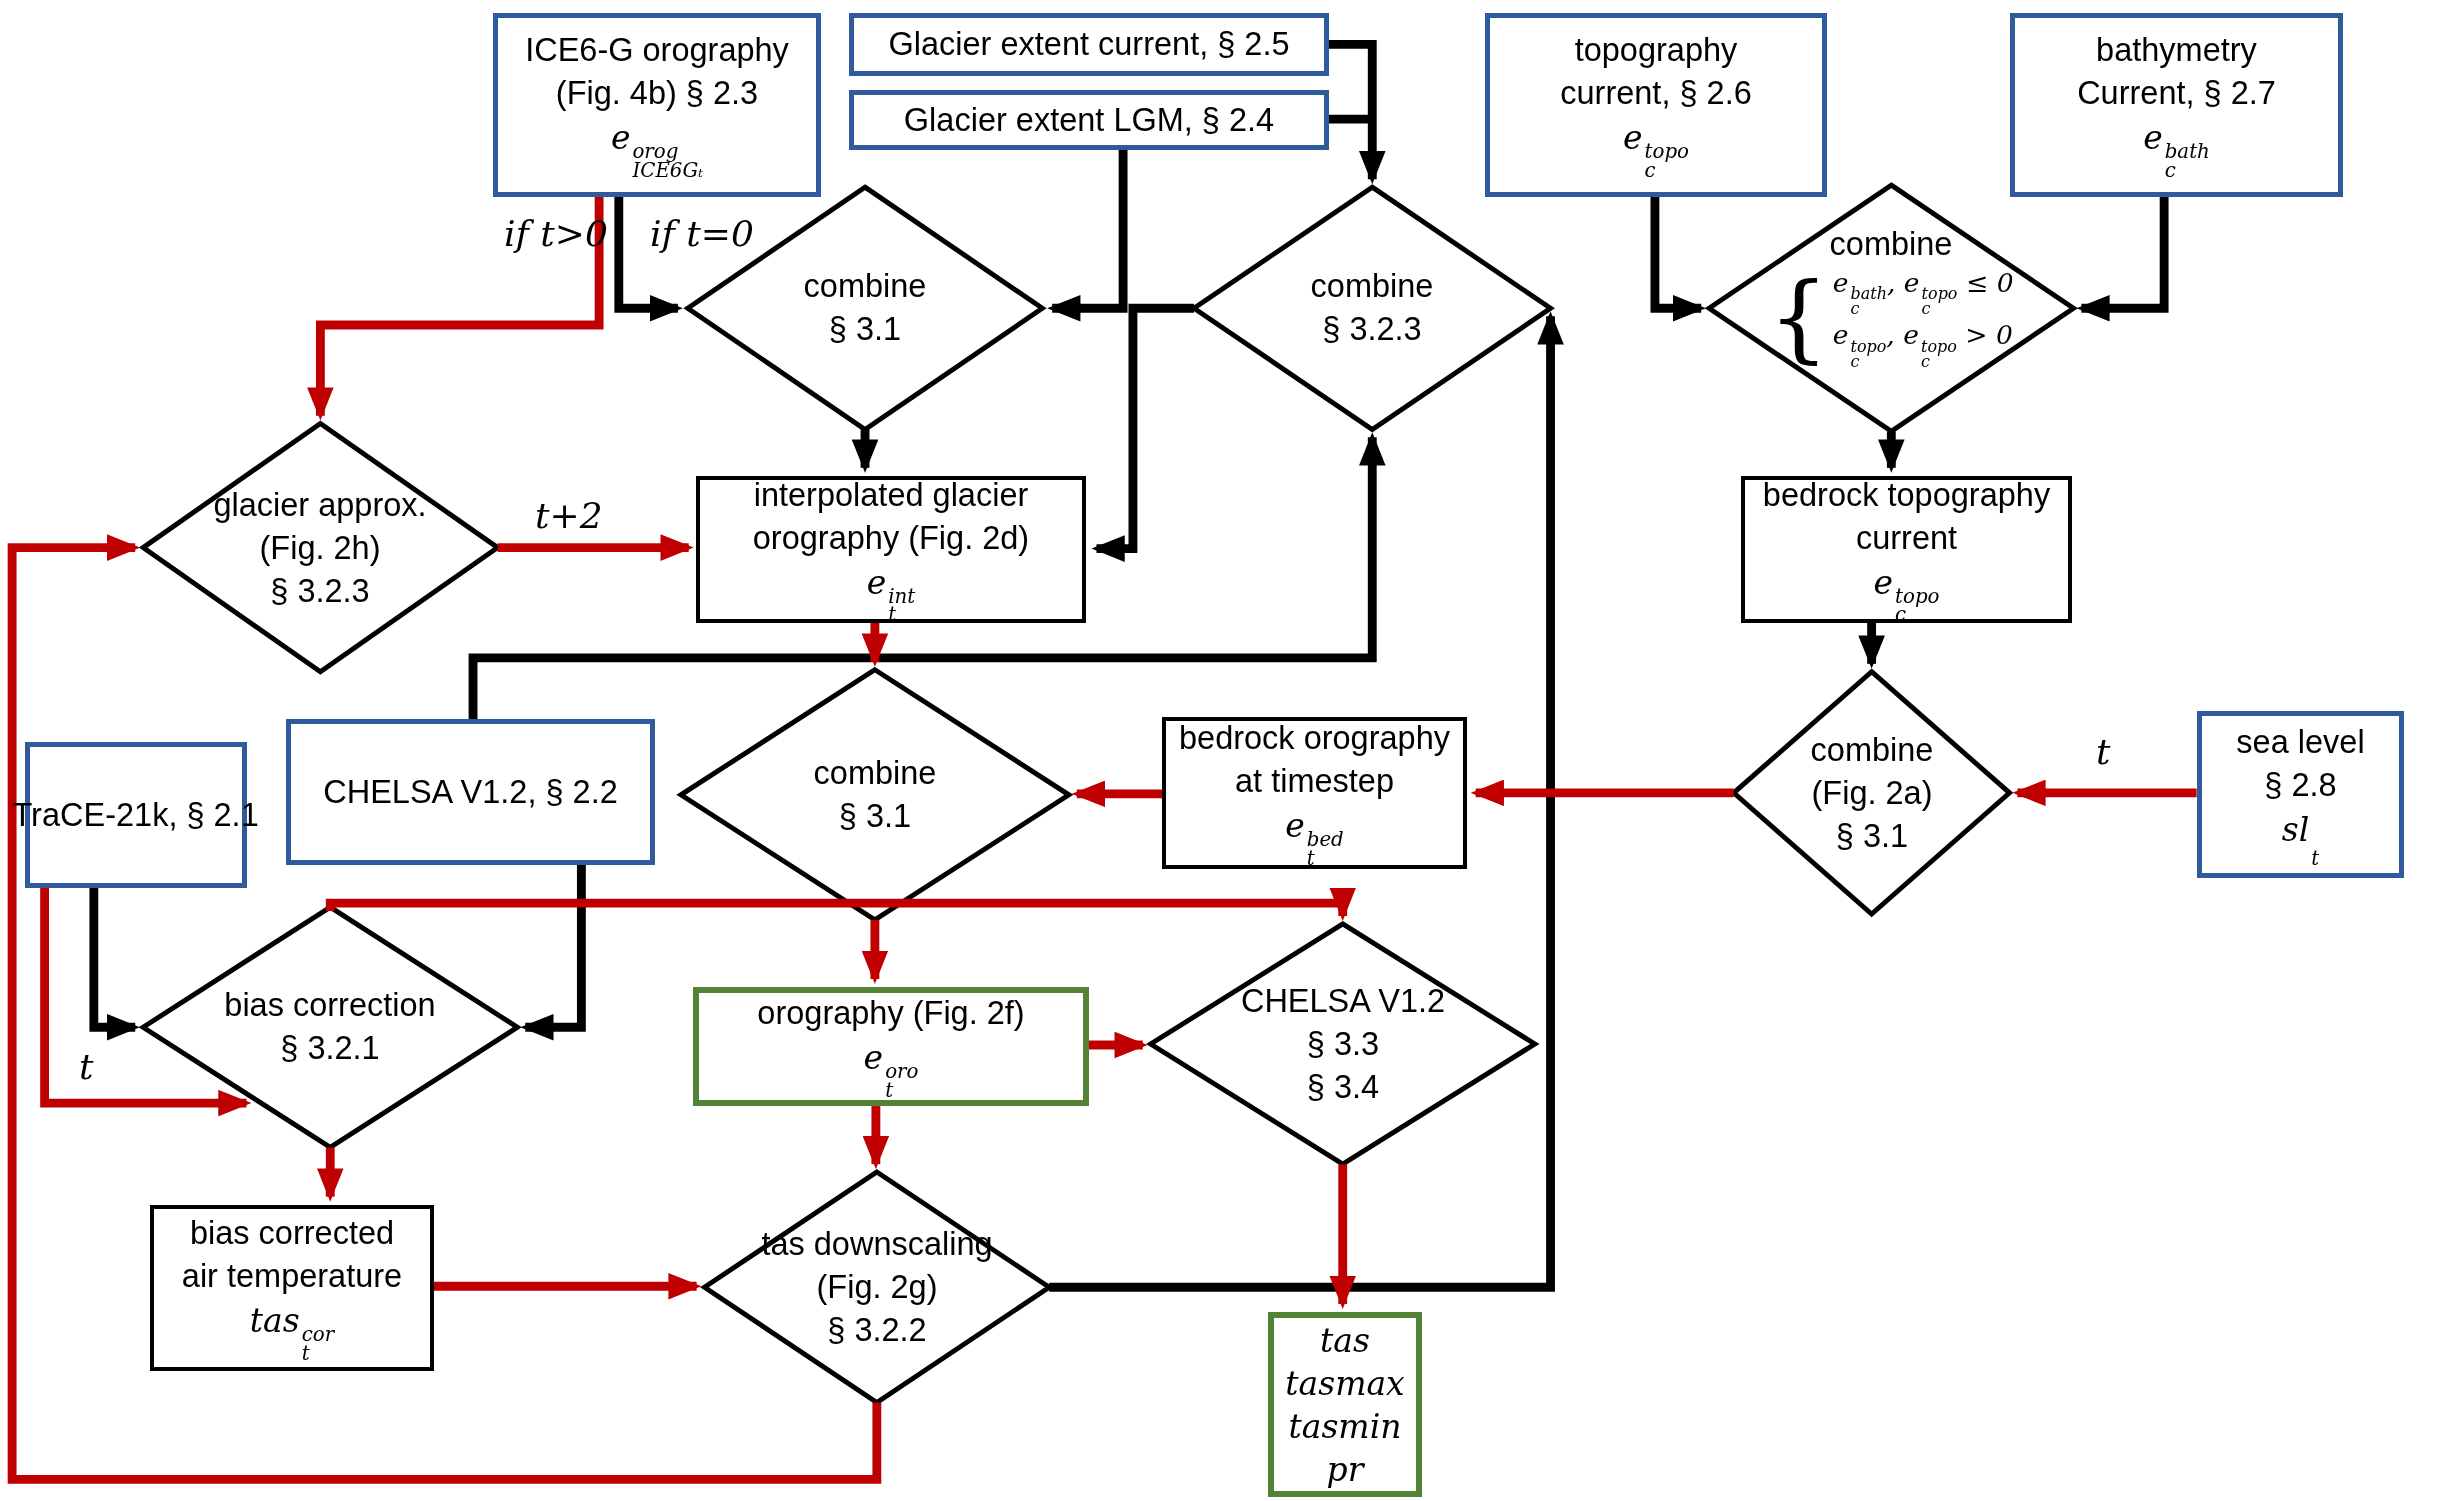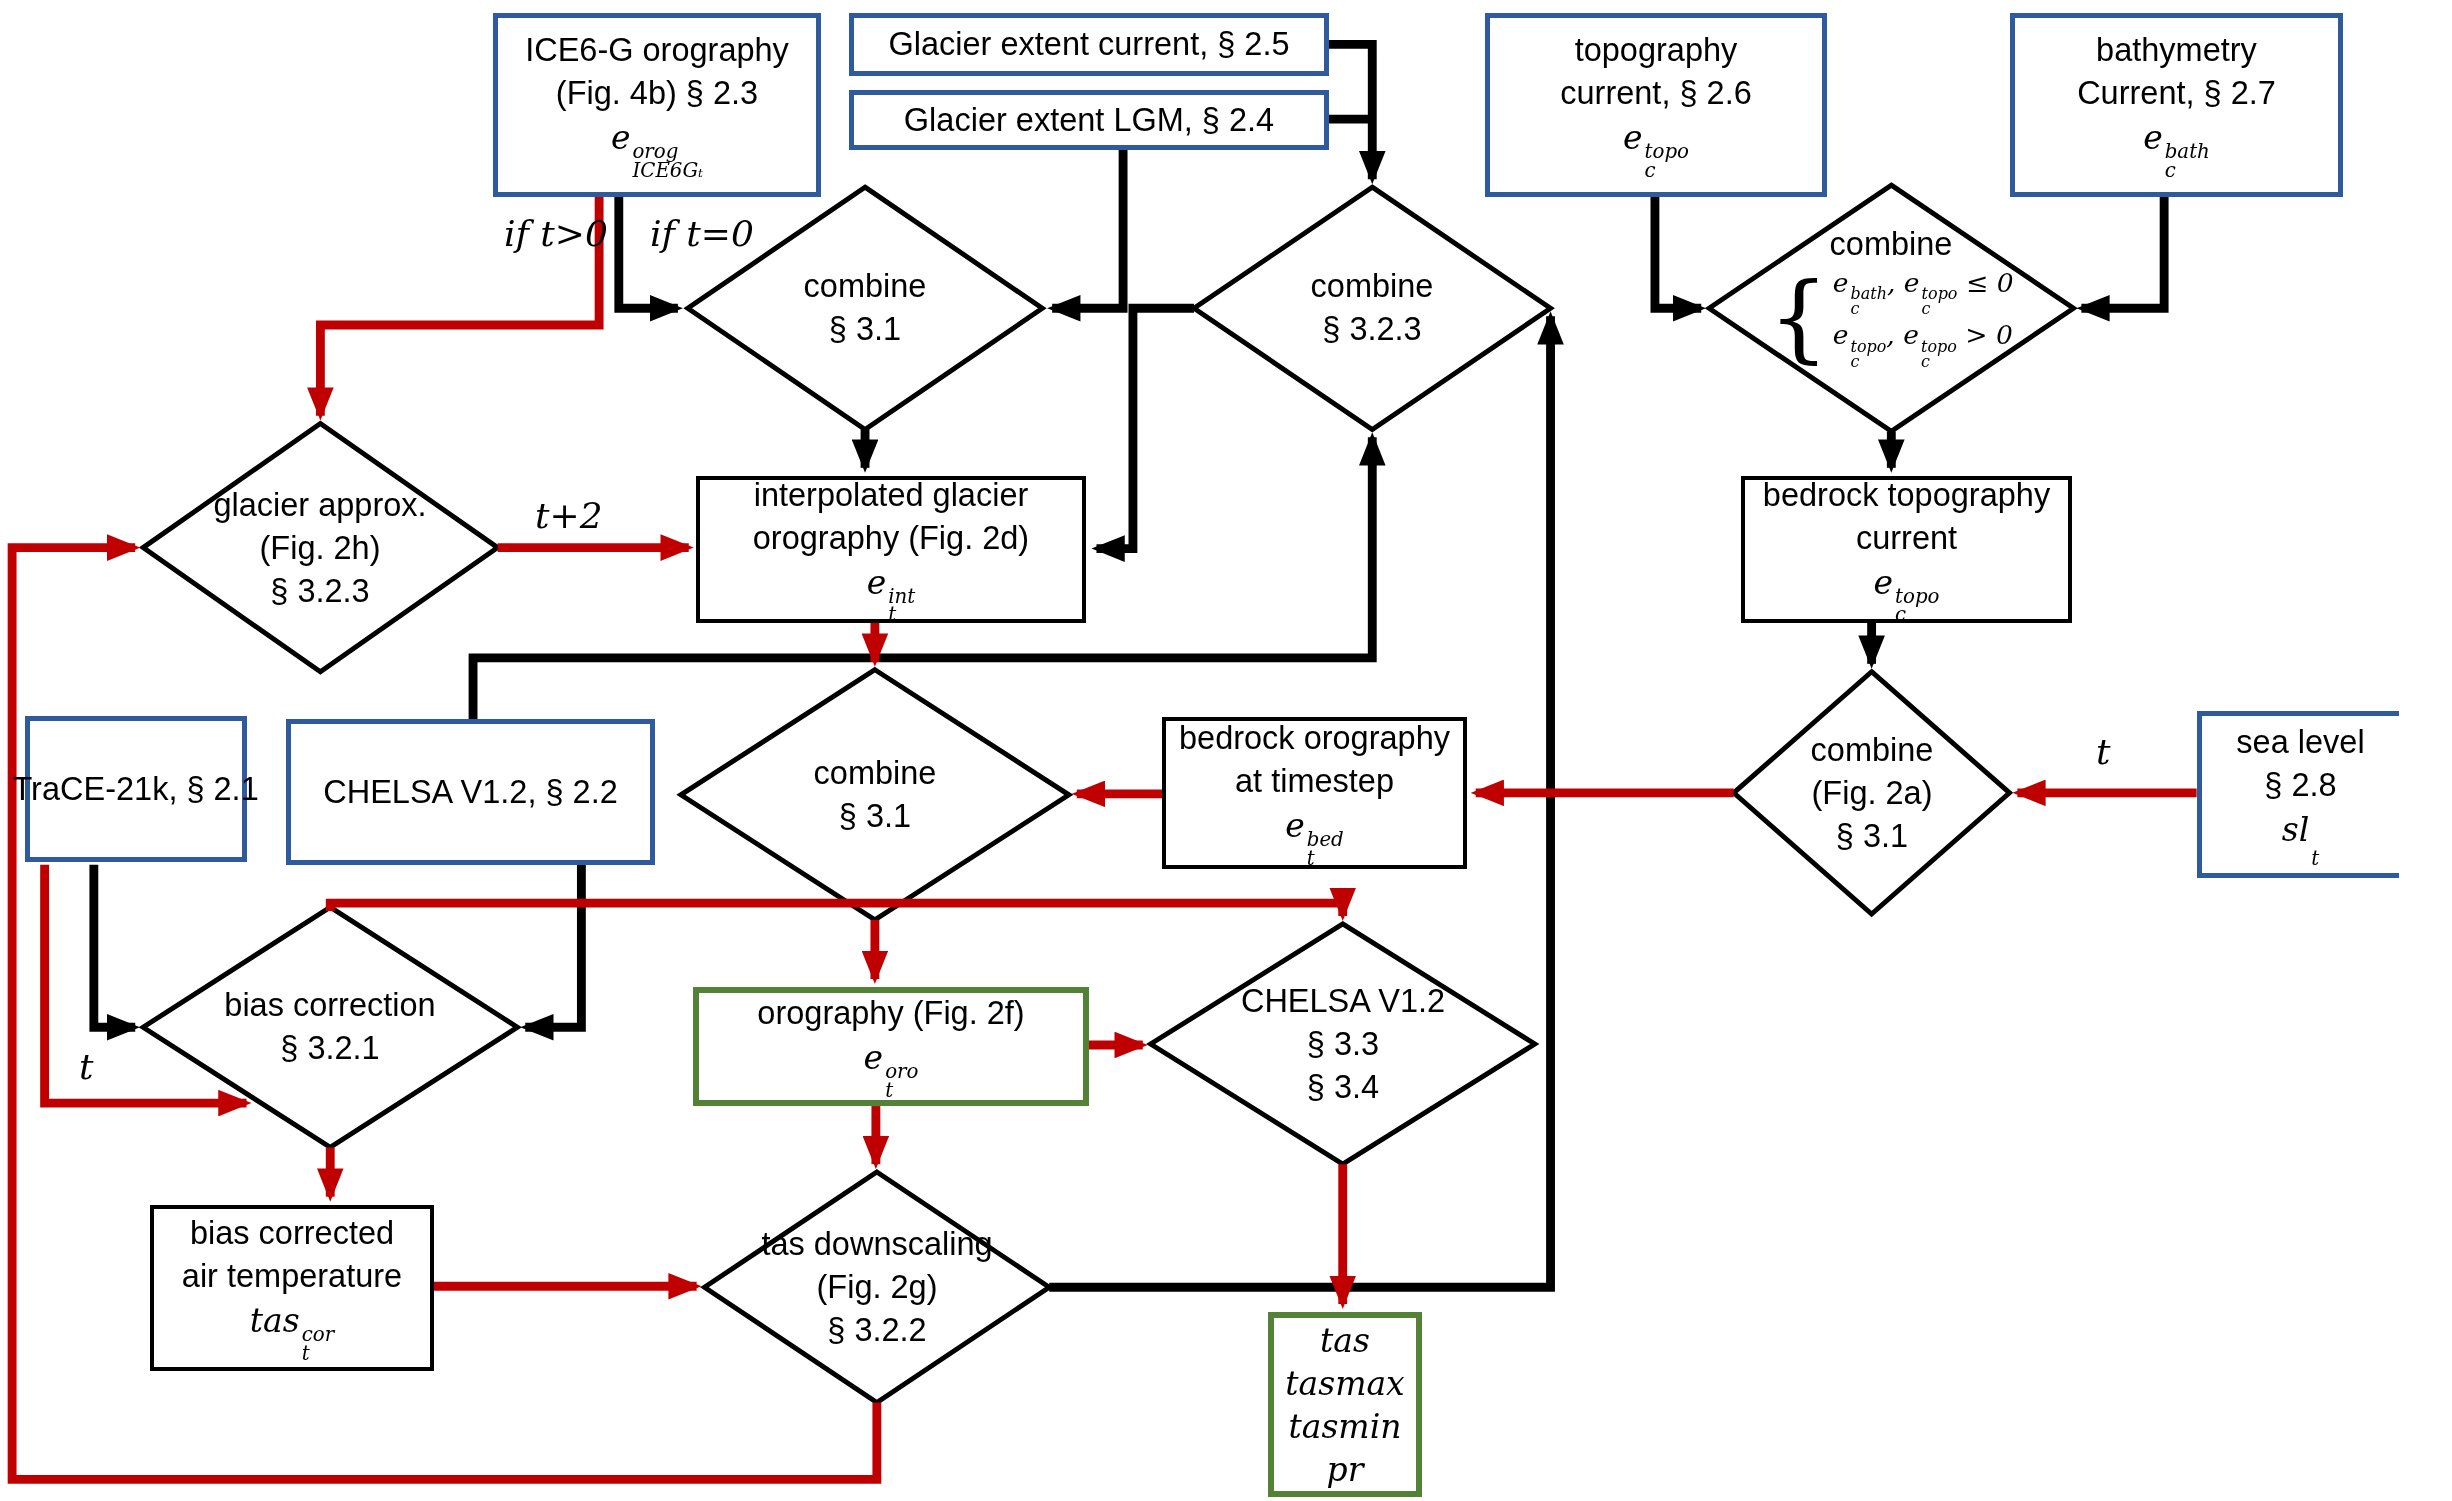--- a/index.html
+++ b/index.html
@@ -1,17 +1,17 @@
 <!DOCTYPE html>
 <html><head>
 <meta charset="utf-8">
 <style>
   html,body{margin:0;padding:0;background:#fff;}
   .canvas{position:relative;width:2399px;height:1501px;background:#ffffff;overflow:hidden;
-          font-family:"Liberation Sans",sans-serif;color:#000;}
+          font-family:"Liberation Sans",sans-serif;color:#000;padding-left:11px;}
   svg.wires{position:absolute;left:0;top:0;width:2453px;height:1501px;}
   .node{position:absolute;background:#fff;display:flex;flex-direction:column;
         align-items:center;justify-content:center;text-align:center;box-sizing:border-box;}
   .blue{border:5.9px solid #2f5b9c;}
   .black{border:4.9px solid #000;justify-content:center;}
   .green{border:6.9px solid #538135;}
   .ln{font-size:32.5px;line-height:43px;white-space:nowrap;}
   .it{}
   .frm{font-family:"DejaVu Serif",serif;font-style:italic;font-size:33px;line-height:45px;}
   .stack{display:inline-flex;flex-direction:column;align-items:flex-start;
@@ -134,21 +134,21 @@
 
   <div class="node black" style="left:1741px;top:476px;width:331px;height:147px">
     <div class="ln">bedrock topography</div>
     <div class="ln">current</div>
     <div class="frm"><span>e</span><span class="stack">
           <span>topo</span>
           <span>c</span>
         </span></div>
   </div>
 
-  <div class="node blue" style="left:24.6px;top:716px;width:222px;height:146px">
+  <div class="node blue" style="left:24.6px;top:742px;width:222px;height:146px">
     <div class="ln">TraCE-21k, § 2.1</div>
   </div>
 
   <div class="node blue" style="left:286px;top:719px;width:369px;height:146px">
     <div class="ln">CHELSA V1.2, § 2.2</div>
   </div>
 
   <div class="node black" style="left:1162px;top:717px;width:305px;height:152px">
     <div class="ln">bedrock orography</div>
     <div class="ln">at timestep</div>

